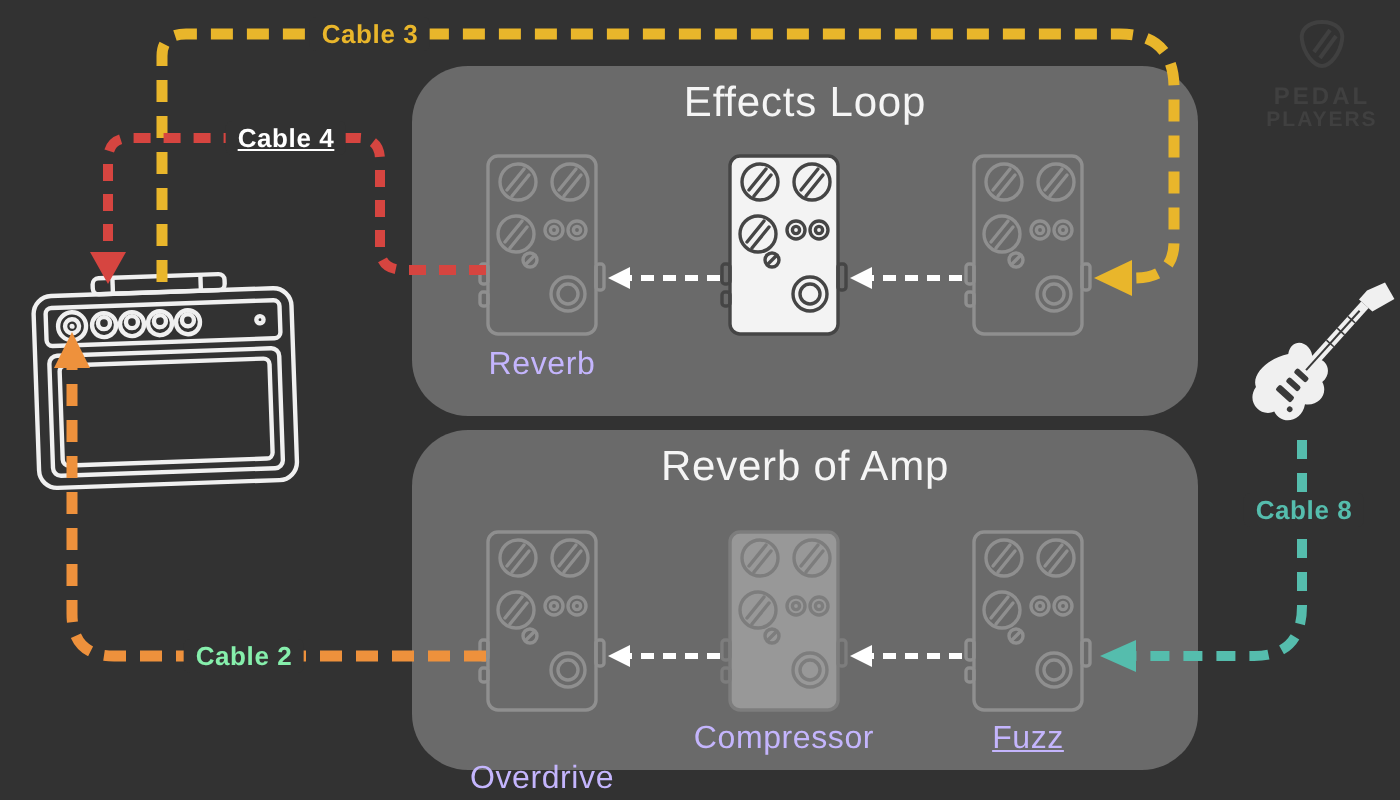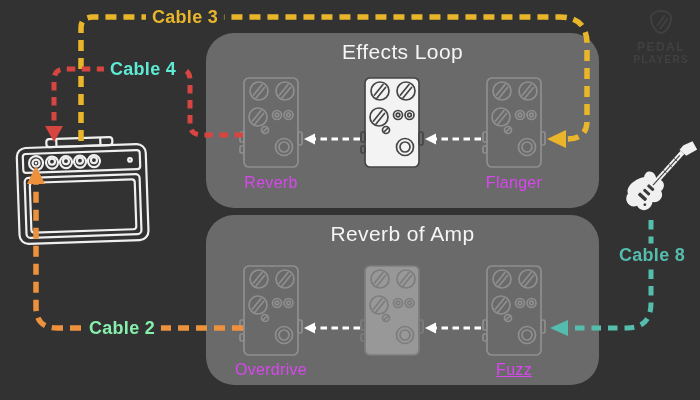--- a/index.html
+++ b/index.html
@@ -16,26 +16,26 @@
   .panel.top{top:33px;height:175px;}
   .panel.bottom{top:215px;height:170px;}
   .panel-title{
     text-align:center;padding-top:7px;font-size:21px;font-weight:500;
     color:#f5f5f5;letter-spacing:.4px;
   }
   svg.overlay{position:absolute;left:0;top:0;width:700px;height:400px;}
   .cable-label{
     position:absolute;transform:translate(-50%,-50%);
     background:#323232;padding:1px 6px;border-radius:3px;
-    font-size:18px;font-weight:bold;letter-spacing:.3px;white-space:nowrap;
+    font-size:13px;font-weight:bold;letter-spacing:.3px;white-space:nowrap;
   }
-  .c1{color:#55bdad;} .c2{color:#86efac;} .c3{color:#e9b62b;} .c4{color:#5eead4;}
+  .c1{color:#55bdad;} .c2{color:#86efac;} .c3{color:#e9b62b;} .c4{color:#ffffff;text-decoration:underline;}
   .pedal-label{
     position:absolute;width:130px;transform:translate(-50%,-50%);
-    text-align:center;font-size:16px;color:#d946ef;letter-spacing:.3px;
+    text-align:center;font-size:16px;color:#c4b5fd;letter-spacing:.3px;
   }
   .pedal-label.active{color:#ffffff;}
   .pedal-outline{color:#8f8f8f;}
   .pedal-active{color:#454545;--body:#f3f3f3;}
   .pedal-semi{color:#7d7d7d;--body:#989898;}
   .sig{stroke:#ffffff;stroke-width:3;stroke-dasharray:6.5 4.5;fill:none;}
   .sig-head{fill:#ffffff;}
   .cable{fill:none;stroke-linecap:butt;stroke-linejoin:round;}
   .amp-line{stroke:#f0f0f0;fill:none;stroke-width:2.2;stroke-linejoin:round;}
   .logo{
@@ -161,22 +161,22 @@
     <path class="cable" stroke-width="5" stroke-dasharray="9.5 7" d="M 651,220 V 303 Q 651,328 627,328 H 567" stroke="#55bdad"></path>
     <polygon points="568,320 568,336 550,328" fill="#55bdad"></polygon>
   </svg>
 
   <span class="cable-label c3" style="left:185px;top:17px;">Cable 3</span>
   <span class="cable-label c4" style="left:143px;top:69px;">Cable 4</span>
   <span class="cable-label c2" style="left:122px;top:328px;">Cable 2</span>
   <span class="cable-label c1" style="left:652px;top:255px;">Cable 8</span>
 
   <span class="pedal-label" style="left:271px;top:183px;">Reverb</span>
-  <span class="pedal-label" style="left:514px;top:183px;">Flanger</span>
-  <span class="pedal-label" style="left:271px;top:370px;">Overdrive</span>
+  <span class="pedal-label" style="left:271px;top:390px;">Overdrive</span>
+  <span class="pedal-label" style="left:392px;top:370px;">Compressor</span>
   <span class="pedal-label" style="left:514px;top:370px;text-decoration:underline;">Fuzz</span>
 
   <div class="logo">
     <svg width="26" height="28" viewBox="0 0 26 28">
       <path d="M13,3 C20,3 24,7 23,12 C22,19 17,25 13,25 C9,25 4,19 3,12 C2,7 6,3 13,3 Z" fill="none" stroke="#404040" stroke-width="2"></path>
       <line x1="9" y1="18" x2="17" y2="7" stroke="#404040" stroke-width="2"></line>
       <line x1="12" y1="21" x2="20" y2="10" stroke="#404040" stroke-width="2"></line>
     </svg>
     <div class="logo-line1">PEDAL</div>
     <div class="logo-line2">PLAYERS</div>

